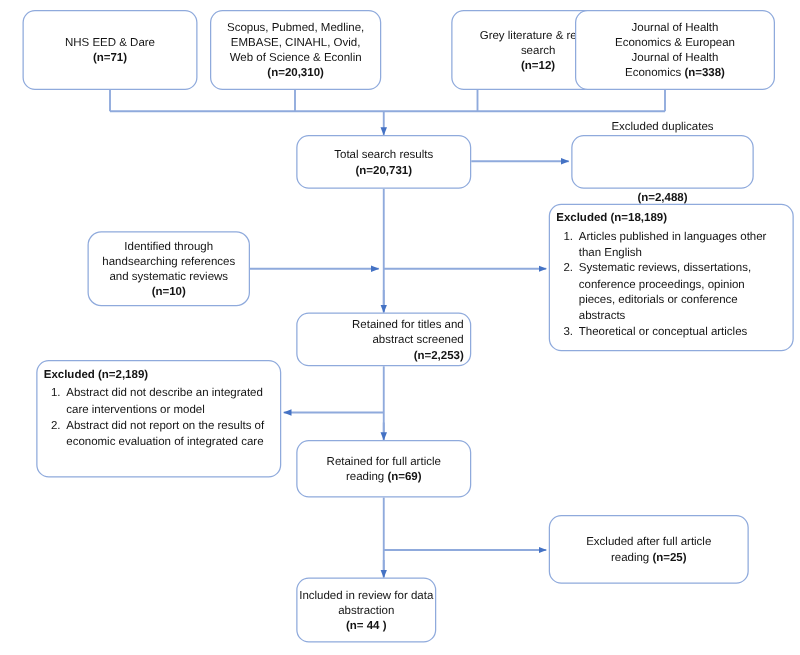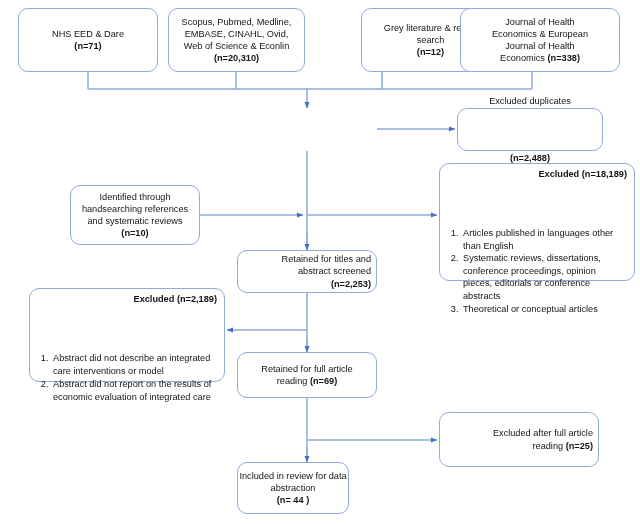--- a/index.html
+++ b/index.html
@@ -38,25 +38,24 @@
     font-size: 9.2px;
     line-height: 1.32;
     padding: 3px 5px;
     z-index: 2;
   }
   .node .ln { display: block; white-space: nowrap; }
   .node .bold { font-weight: bold; }
 
   
   .node.listnode {
-    align-items: flex-end;
+    align-items: flex-start;
     justify-content: flex-start;
     text-align: left;
     padding: 4px 7px 4px 5px;
-    gap: 44px;
   }
   .node.listnode .hdr {
     text-align: center;
     font-weight: bold;
     font-size: 9.2px;
     margin-bottom: 3px;
     display: block;
   }
   .node.listnode ol {
     margin: 0;
@@ -133,27 +132,31 @@
     <span class="ln bold">(n=12)</span>
   </div>
 
   <div class="node" style="left:460px; top:8px; width:160px; height:64px;">
     <span class="ln">Journal of Health</span>
     <span class="ln">Economics &amp; European</span>
     <span class="ln">Journal of Health</span>
     <span class="ln"><span>Economics </span><span class="bold">(n=338)</span></span>
   </div>
 
+  <div class="node" style="left:237px; top:108px; width:140px; height:43px;">
+    <span class="ln">Total search results</span>
+    <span class="ln bold">(n=20,731)</span>
+  </div>
 
   <div class="node" style="left:457px; top:108px; width:146px; height:43px;gap:44px;">
     <span class="ln">Excluded duplicates</span>
     <span class="ln bold">(n=2,488)</span>
   </div>
 
-  <div class="node" style="left:70px; top:185px; width:130px; height:60px;">
+  <div class="node" style="left:70px; top:185px; width:130px; height:60px;border-radius:11px;">
     <span class="ln">Identified through</span>
     <span class="ln">handsearching references</span>
     <span class="ln">and systematic reviews</span>
     <span class="ln bold">(n=10)</span>
   </div>
 
   <div class="node listnode" style="left:439px; top:163px; width:196px; height:118px;">
     <span class="hdr">Excluded (n=18,189)</span>
     <ol>
       <li>Articles published in languages other than English</li>
@@ -174,21 +177,21 @@
       <li>Abstract did not describe  an integrated care interventions or model</li>
       <li>Abstract did not report on the results of economic evaluation of integrated care</li>
     </ol>
   </div>
 
   <div class="node" style="left:237px; top:352px; width:140px; height:46px;">
     <span class="ln">Retained for full article</span>
     <span class="ln"><span>reading </span><span class="bold">(n=69)</span></span>
   </div>
 
-  <div class="node" style="left:439px; top:412px; width:160px; height:55px;align-items:flex-end;">
+  <div class="node" style="left:439px; top:412px; width:160px; height:55px;">
     <span class="ln">Excluded after full article</span>
     <span class="ln"><span>reading </span><span class="bold">(n=25)</span></span>
   </div>
 
   <div class="node" style="left:237px; top:462px; width:112px; height:52px;">
     <span class="ln">Included in review for data</span>
     <span class="ln">abstraction</span>
     <span class="ln bold">(n= 44 )</span>
   </div>
 

